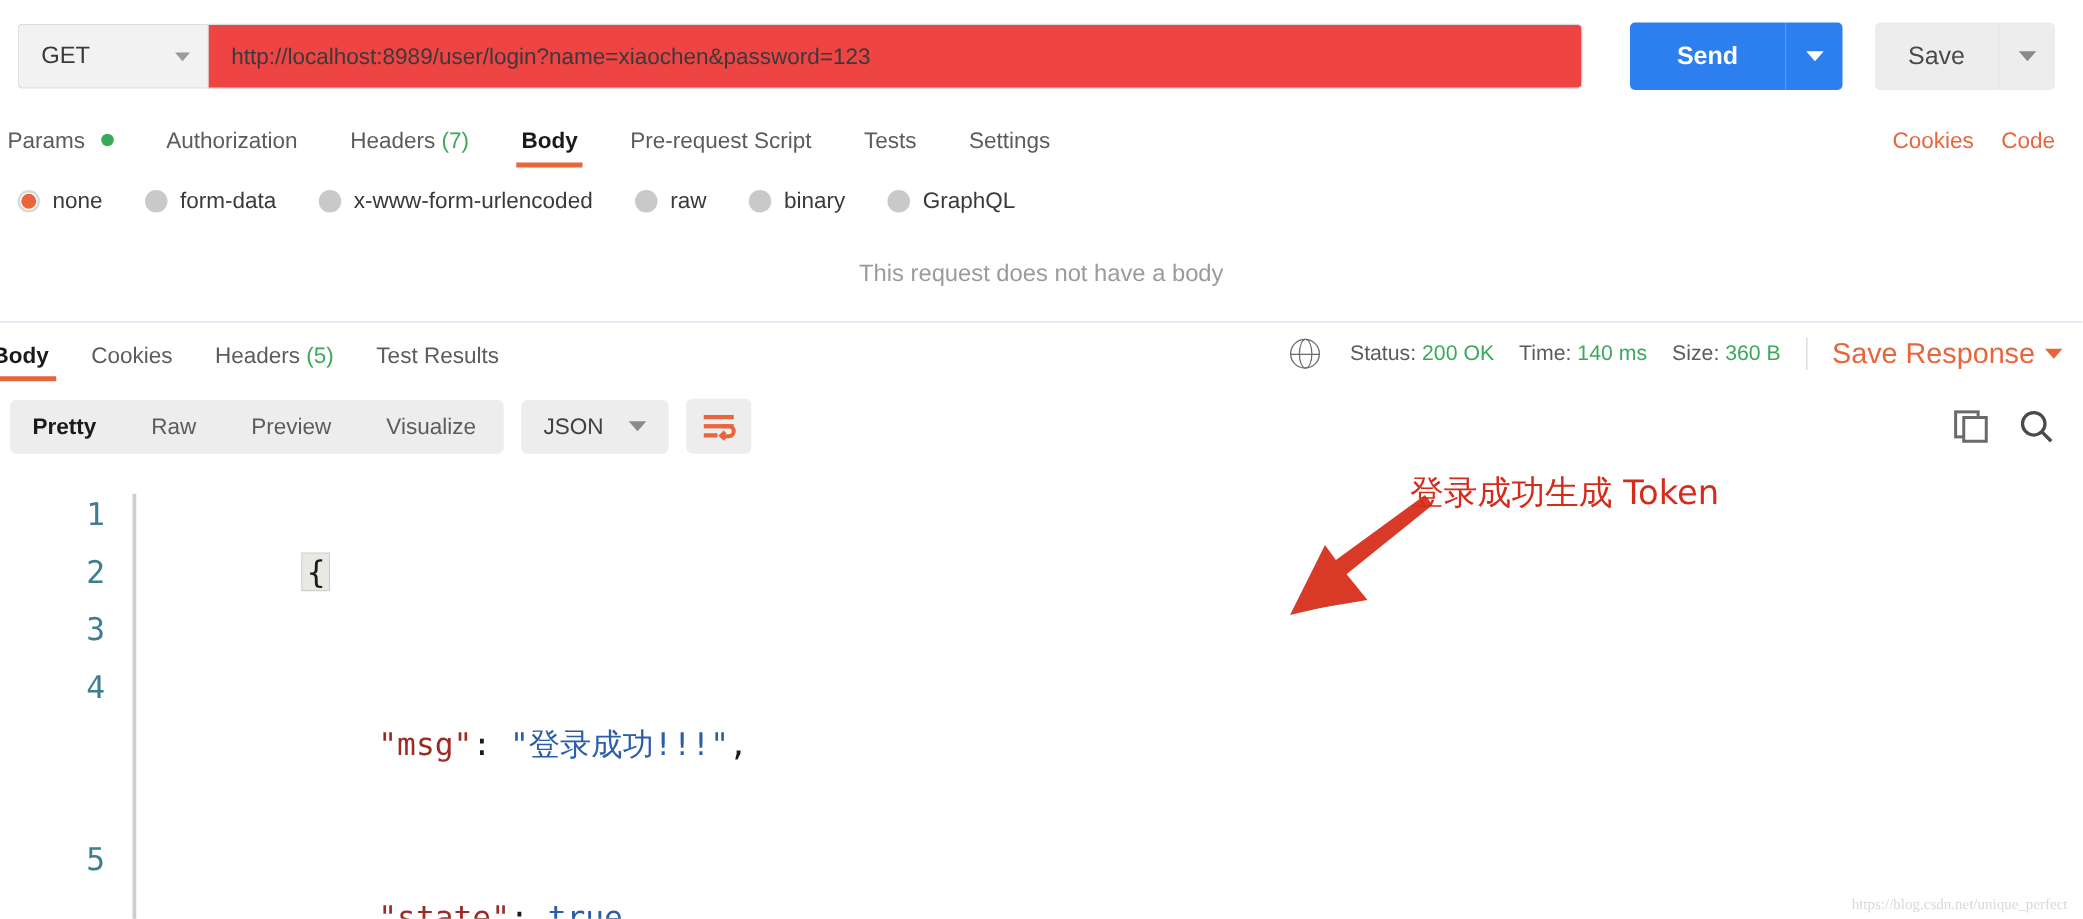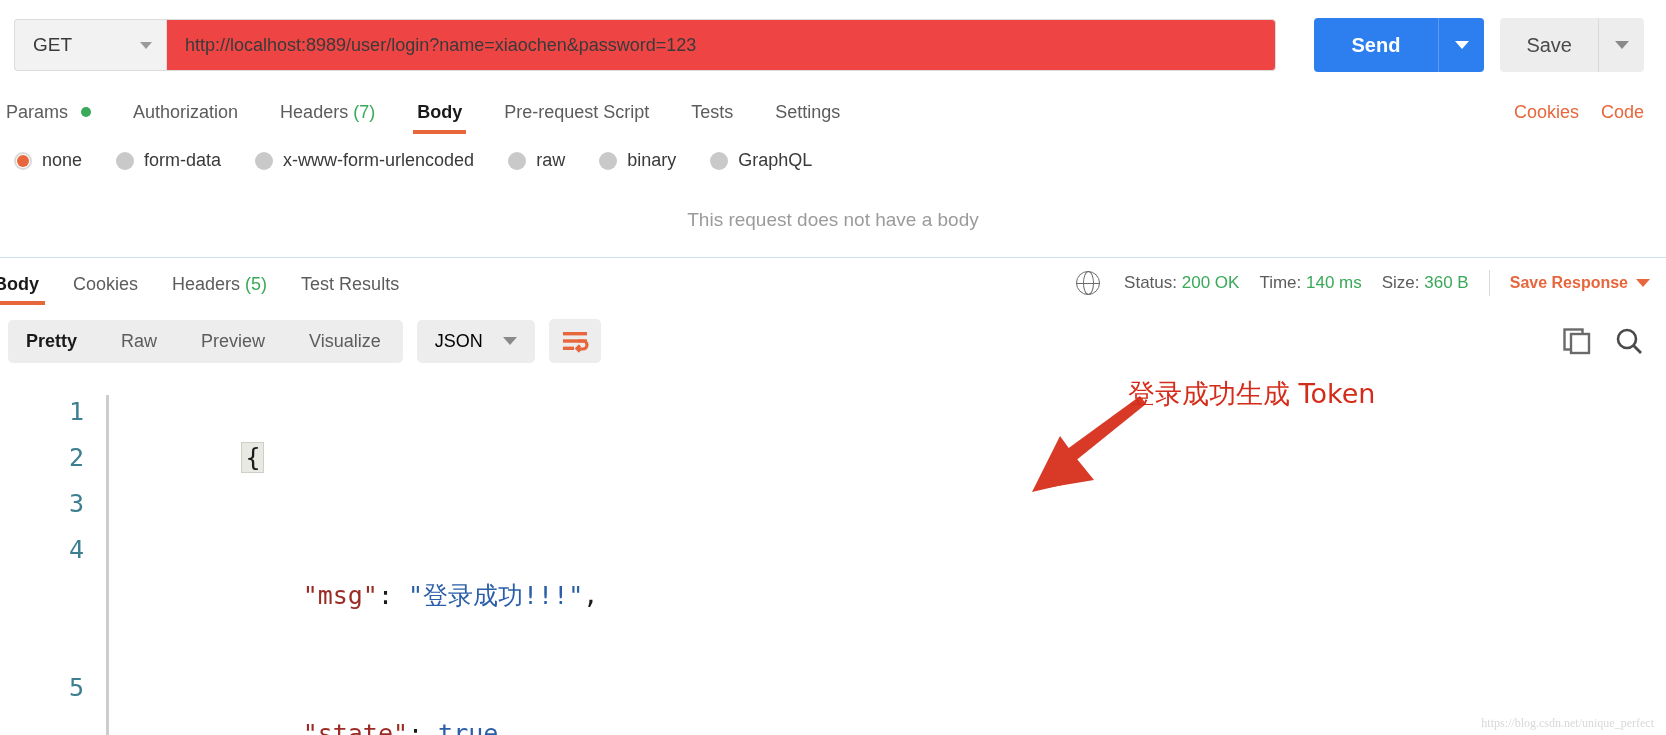--- a/index.html
+++ b/index.html
@@ -58,21 +58,21 @@
     border-radius: 0 4px 4px 0;
     width: 46px; cursor: pointer;
     display: flex; align-items: center; justify-content: center;
   }
   .caret-white {
     width: 0; height: 0;
     border-left: 7px solid transparent;
     border-right: 7px solid transparent;
     border-top: 8px solid #ffffff;
   }
-  .save-group { display: flex; height: 54px; }
+  .save-group { display: flex; height: 54px; margin-left: 10px; }
   .save-btn {
     background: #ededed; color: #4a4a4a;
     font-size: 20px; border: none;
     border-radius: 4px 0 0 4px;
     padding: 0 26px; cursor: pointer;
     display: flex; align-items: center;
   }
   .save-caret-btn {
     background: #ededed; border: none;
     border-left: 1px solid #dadada;
@@ -193,21 +193,21 @@
     width: 9px; margin-left: -5.3px;
     border: 1.6px solid #6a6a6a;
     border-radius: 50%;
   }
   .globe::after {
     content: ""; position: absolute;
     left: -1px; right: -1px; top: 50%;
     height: 0; border-top: 1.6px solid #6a6a6a;
   }
   .meta-sep { width: 1px; height: 26px; background: #d8d8d8; }
-  .save-resp { color: #e8663c; font-size: 16px; font-weight: bold; cursor: pointer; }
+  .save-resp { color: #e8663c; font-size: 23px; font-weight: normal; cursor: pointer; }
   .caret-orange {
     width: 0; height: 0;
     border-left: 7px solid transparent;
     border-right: 7px solid transparent;
     border-top: 8px solid #e8663c;
     margin-left: -12px;
   }
 
   
   .view-bar {
@@ -223,21 +223,21 @@
   }
   .seg-item {
     font-size: 18px; color: #5c5c5c;
     padding: 11px 22px; cursor: pointer;
   }
   .seg-item.active { color: #1a1a1a; font-weight: bold; padding-left: 18px; }
   .fmt-select {
     display: flex; align-items: center; gap: 20px;
     background: #ededed; border-radius: 5px;
     padding: 11px 18px; cursor: pointer;
-    font-size: 18px; color: #000000; justify-content: flex-end;
+    font-size: 18px; color: #404040; justify-content: flex-end;
   }
   .wrap-btn {
     background: #ededed; border-radius: 5px;
     padding: 10px 12px; cursor: pointer;
     display: flex; align-items: center;
   }
   .tool-right { margin-left: auto; display: flex; align-items: center; gap: 22px; }
 
   
   .code-wrap {

